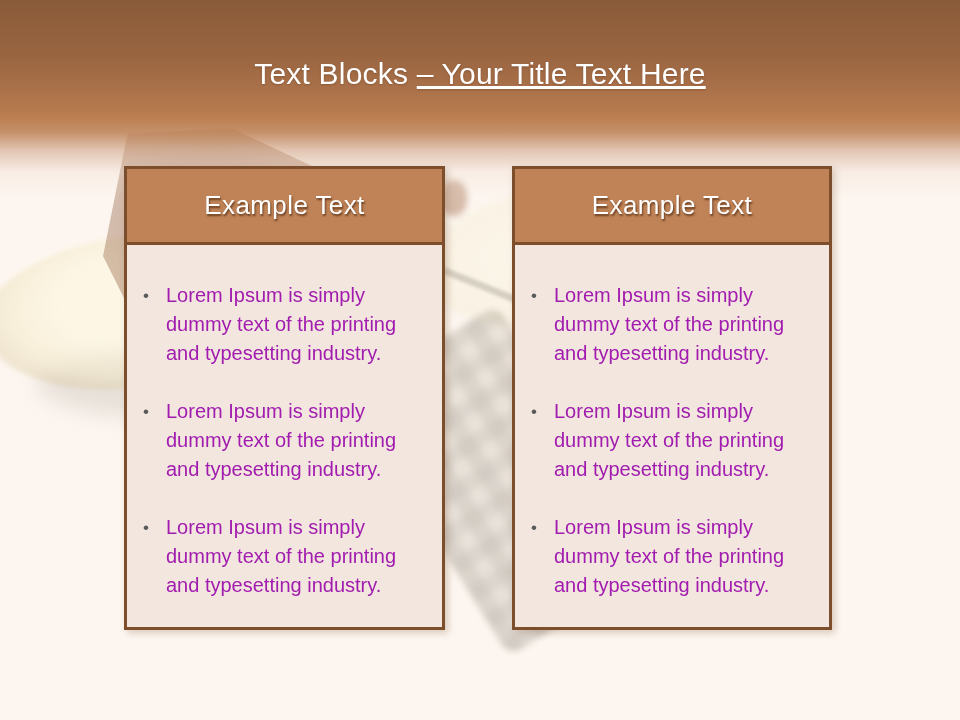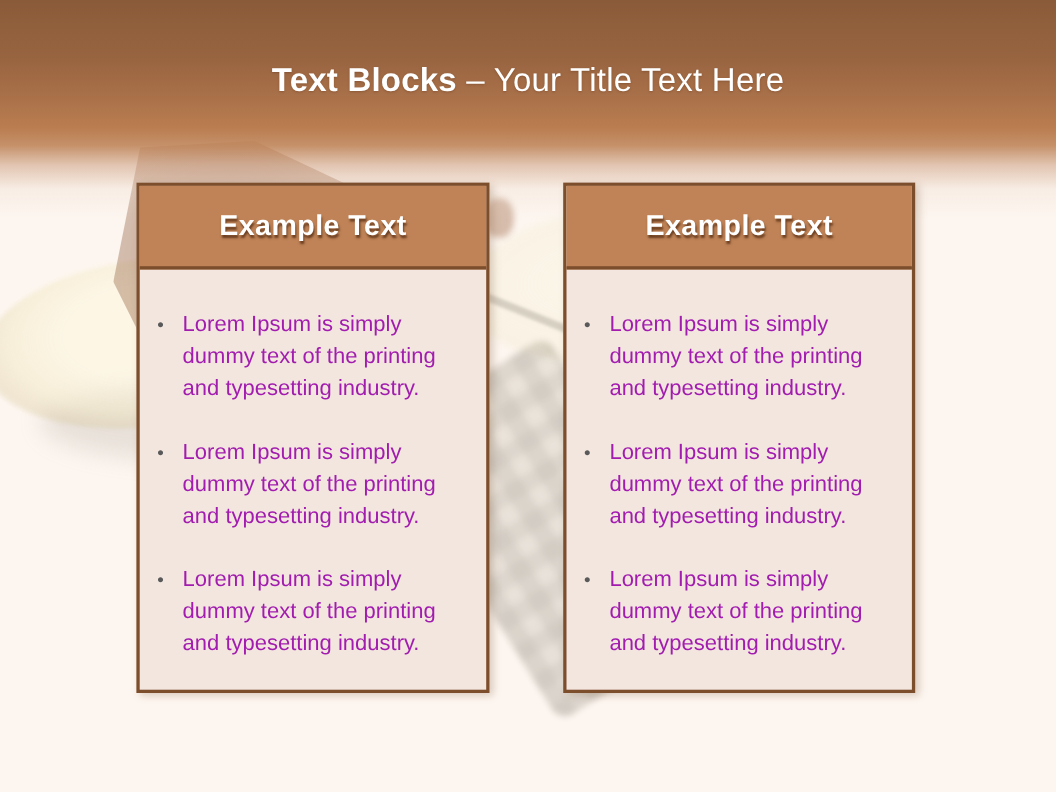--- a/index.html
+++ b/index.html
@@ -72,38 +72,38 @@
       rgba(233,212,197,0.26) 86%, rgba(253,246,240,0) 100%);
   }
 
   
   .slide-title {
     position: absolute; top: 57px; left: 0; width: 100%;
     text-align: center; color: #ffffff; font-size: 30px;
     letter-spacing: 0.2px;
     text-shadow: 0 1px 2px rgba(90,50,25,0.35);
   }
-  .title-bold { font-weight: 700; }
-  .title-rest { font-weight: 400; }
+  .title-bold { font-weight: 400; }
+  .title-rest { font-weight: 400; text-decoration: underline; }
 
   
   .card {
     position: absolute; top: 166px; height: 464px;
     border: 3px solid #7d4e2c; background: #f2e6de;
     box-shadow: 3px 3px 7px rgba(125,85,55,0.28);
   }
   .card-left  { left: 124px; width: 321px; }
   .card-right { left: 512px; width: 320px; }
   .card-header {
     height: 76px; background: #bf8357;
     border-bottom: 3px solid #7d4e2c;
     display: flex; align-items: center; justify-content: center;
   }
   .card-header span {
-    font-size: 26px; font-weight: 700; color: #ffffff;
+    font-size: 26px; font-weight: 400; color: #ffffff;
     letter-spacing: 0.4px;
     text-shadow: 1px 2px 2px rgba(84,44,18,0.8);
   }
   .card-body { padding: 36px 10px 0 13px; }
   .bullet-list { list-style: none; }
   .bullet-item { display: flex; margin-bottom: 29px; }
   .bullet-dot {
     flex: none; width: 26px; padding-left: 3px;
     font-size: 17px; line-height: 29px; color: #595959;
   }

